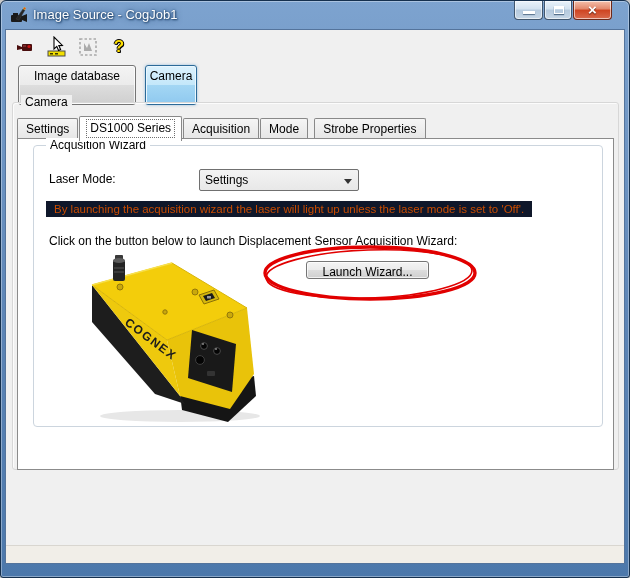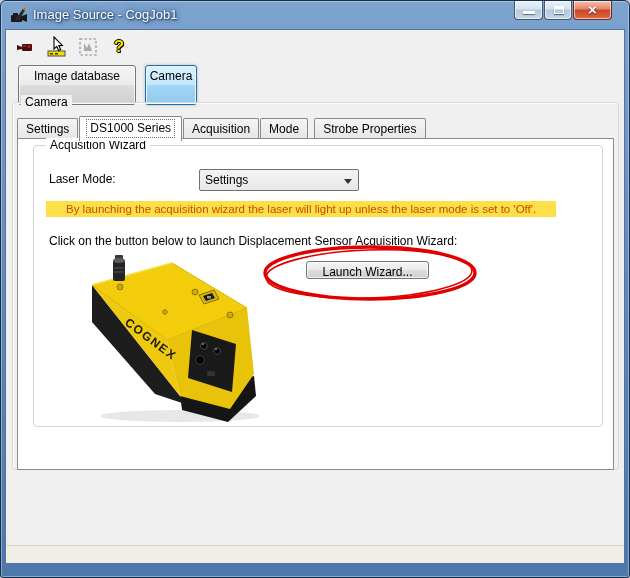--- a/index.html
+++ b/index.html
@@ -123,22 +123,22 @@
     font-size:12px; line-height:20px; padding-left:5px; color:#000;
   }
   .combo .arrow{
     position:absolute; right:6px; top:9px; width:0; height:0;
     border-left:4px solid transparent; border-right:4px solid transparent;
     border-top:5px solid #333;
   }
 
   .warning{
     position:absolute; left:12px; top:55px;
-    background:#fde047; color:#c84b00;
-    font-size:11.5px; padding:2px 20px; white-space:nowrap;
+    background:#0f172a; color:#c84b00;
+    font-size:11.5px; padding:2px 8px; white-space:nowrap;
   }
   .instruction{ position:absolute; left:15px; top:88px; font-size:12px; color:#000; white-space:nowrap;text-align:right; }
 
   .btn-launch{ left:272px; top:115px; width:123px; height:18px; line-height:20px; z-index:2; }
 
   .annotation{ position:absolute; left:226px; top:97px; width:220px; height:62px; z-index:4; pointer-events:none; }
   .device{ position:absolute; left:46px; top:108px; width:190px; height:170px; }
 
   
   .statusbar{

